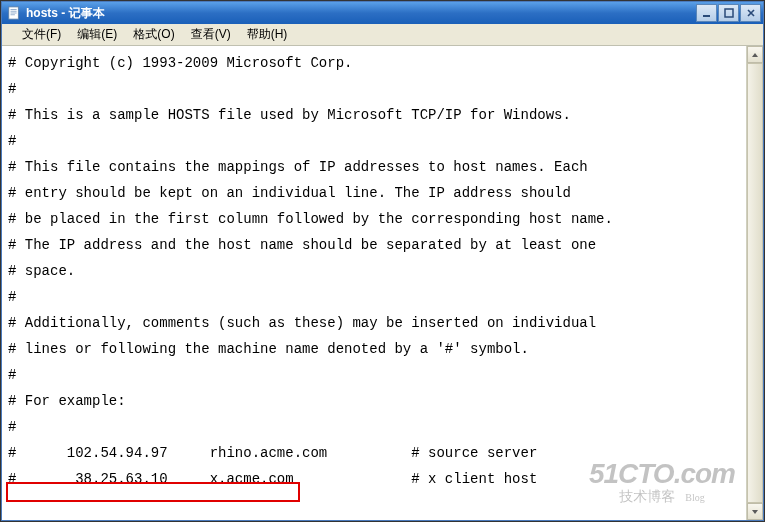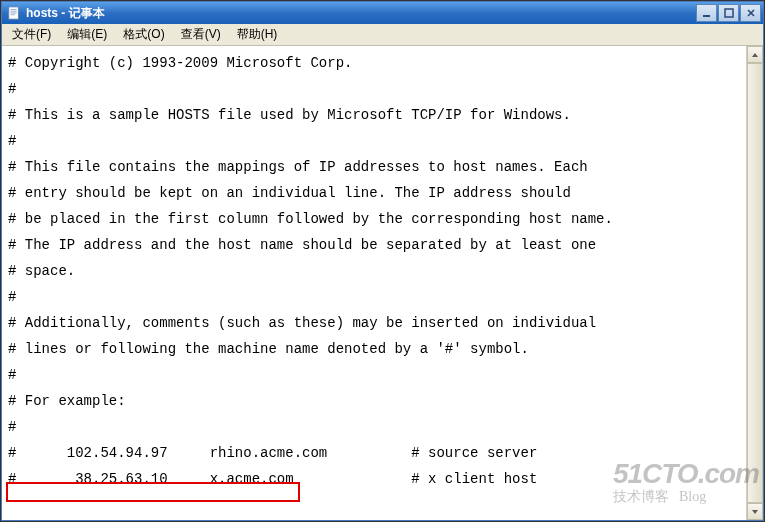--- a/index.html
+++ b/index.html
@@ -54,21 +54,21 @@
     color: #2a4a78;
     cursor: pointer;
   }
   .titlebar-btn.close { }
   .menubar {
     height: 22px;
     background: #ece9d8;
     border-bottom: 1px solid #c0c0b0;
     display: flex;
     align-items: center;
-    padding: 0 2px;
+    padding: 0 12px;
     font-size: 12px;
   }
   .menu-item {
     padding: 2px 8px;
     cursor: pointer;
     color: #000;
   }
   .editor {
     flex: 1;
     position: relative;
@@ -119,42 +119,42 @@
     position: absolute;
     left: 4px;
     top: 436px;
     width: 294px;
     height: 20px;
     border: 2px solid #e00000;
     pointer-events: none;
   }
   .watermark {
     position: absolute;
-    right: 4px;
+    right: 28px;
     bottom: 14px;
-    text-align: left;
+    text-align: center;
     pointer-events: none;
     opacity: 0.35;
   }
   .watermark .wm-main {
     font-family: Arial, sans-serif;
     font-size: 28px;
     font-weight: bold;
     font-style: italic;
     color: #555;
     letter-spacing: -1px;
   }
   .watermark .wm-sub {
     font-family: SimSun, serif;
     font-size: 14px;
     color: #555;
     margin-top: -2px;
   }
   .watermark .wm-blog {
-    font-size: 14px;
+    font-size: 10px;
     color: #555;
     display: inline-block;
     margin-left: 10px;
   }
 </style>
 </head>
 <body>
 
 <div class="window">
 

